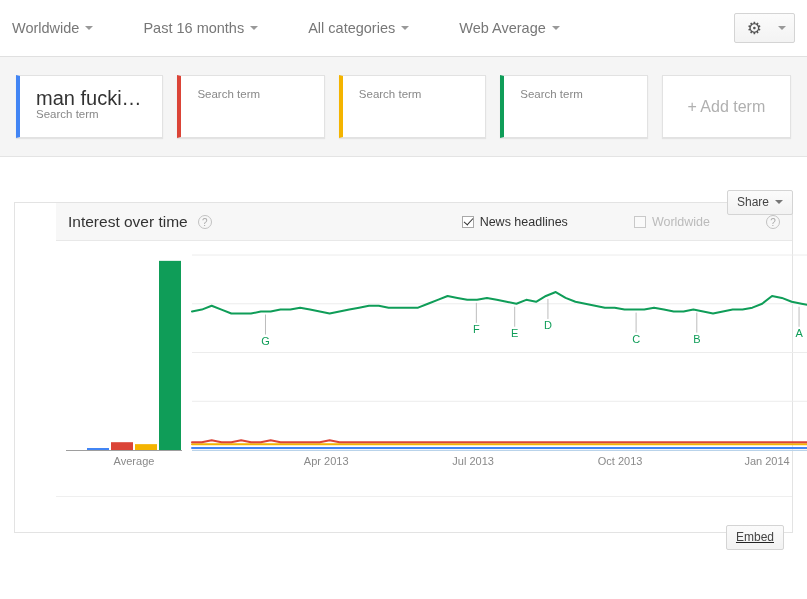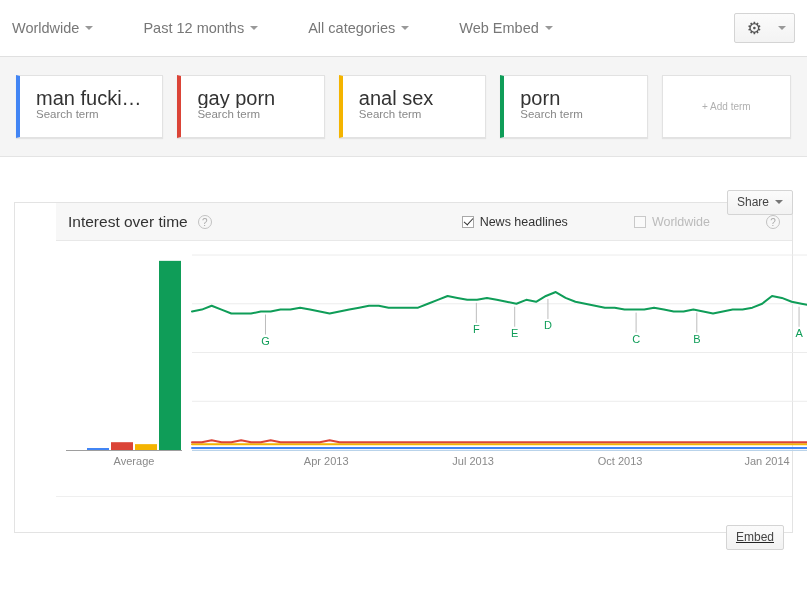--- a/index.html
+++ b/index.html
@@ -102,21 +102,21 @@
     color: #888;
   }
   .add-term {
     width: 130px;
     background: #fff;
     border: 1px solid #e2e2e2;
     box-shadow: 0 1px 1px rgba(0,0,0,0.07);
     display: flex;
     align-items: center;
     justify-content: center;
-    font-size: 10px;
+    font-size: 16px;
     color: #b0b0b0;
     cursor: pointer;
     box-sizing: border-box;
   }
 
   
   .share-row {
     height: 45px;
     display: flex;
     align-items: center;
@@ -229,53 +229,50 @@
 </head>
 <body>
 
 <div class="topbar">
   <div class="filters">
     <div class="filter">
       <span>Worldwide</span>
       <span class="caret"></span>
     </div>
     <div class="filter">
-      <span>Past 12 months</span>
+      <span>Past 16 months</span>
       <span class="caret"></span>
     </div>
     <div class="filter">
       <span>All categories</span>
       <span class="caret"></span>
     </div>
     <div class="filter">
-      <span>Web Embed</span>
+      <span>Web Average</span>
       <span class="caret"></span>
     </div>
   </div>
   <div class="gear-btn">
     <span class="gear-glyph">⚙</span>
     <span class="caret"></span>
   </div>
 </div>
 
 <div class="terms-panel">
   <div class="term-card" style="border-left-color:#4285F4">
     <div class="term-title">man fucki…</div>
     <div class="term-sub">Search term</div>
   </div>
   <div class="term-card" style="border-left-color:#DB4437">
-    <div class="term-title">gay porn</div>
     <div class="term-sub">Search term</div>
   </div>
   <div class="term-card" style="border-left-color:#F4B400">
-    <div class="term-title">anal sex</div>
     <div class="term-sub">Search term</div>
   </div>
   <div class="term-card" style="border-left-color:#0F9D58">
-    <div class="term-title">porn</div>
     <div class="term-sub">Search term</div>
   </div>
   <div class="add-term">
     <span>+ Add term</span>
   </div>
 </div>
 
 <div class="share-row">
   <div class="mini-btn">
     <span>Share</span>

